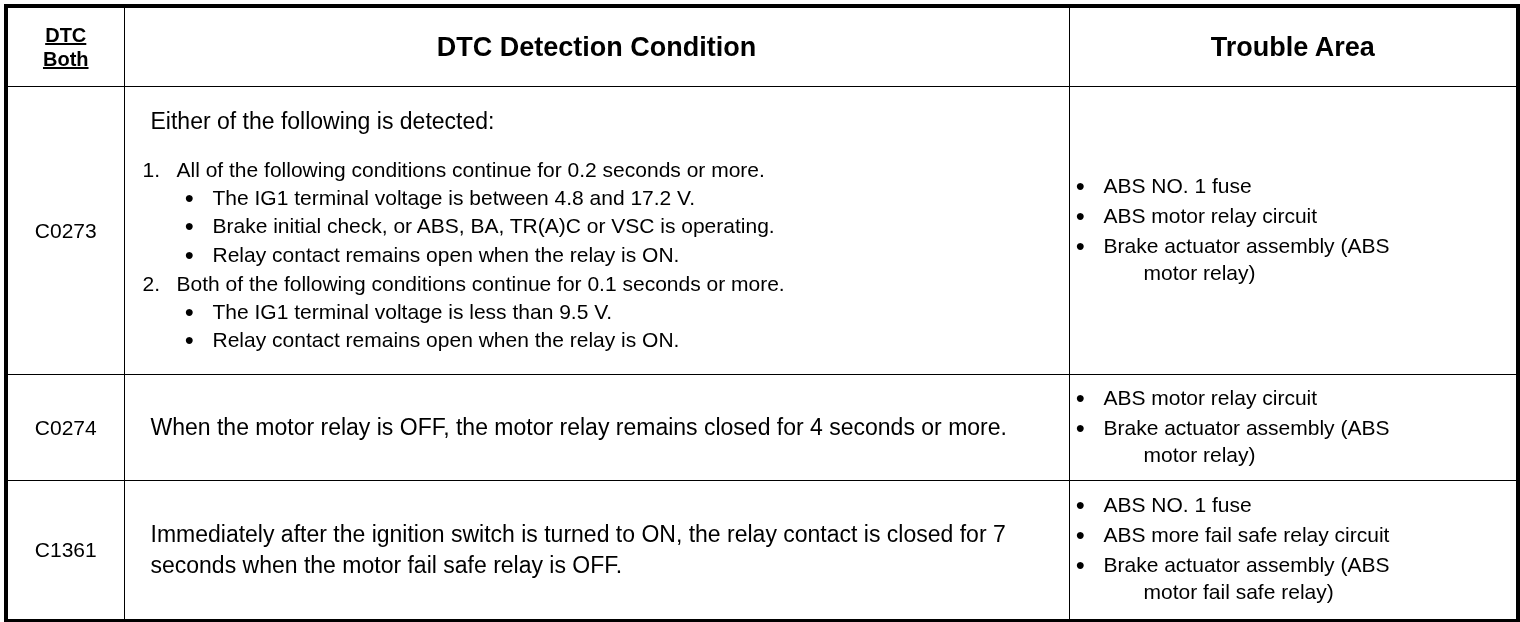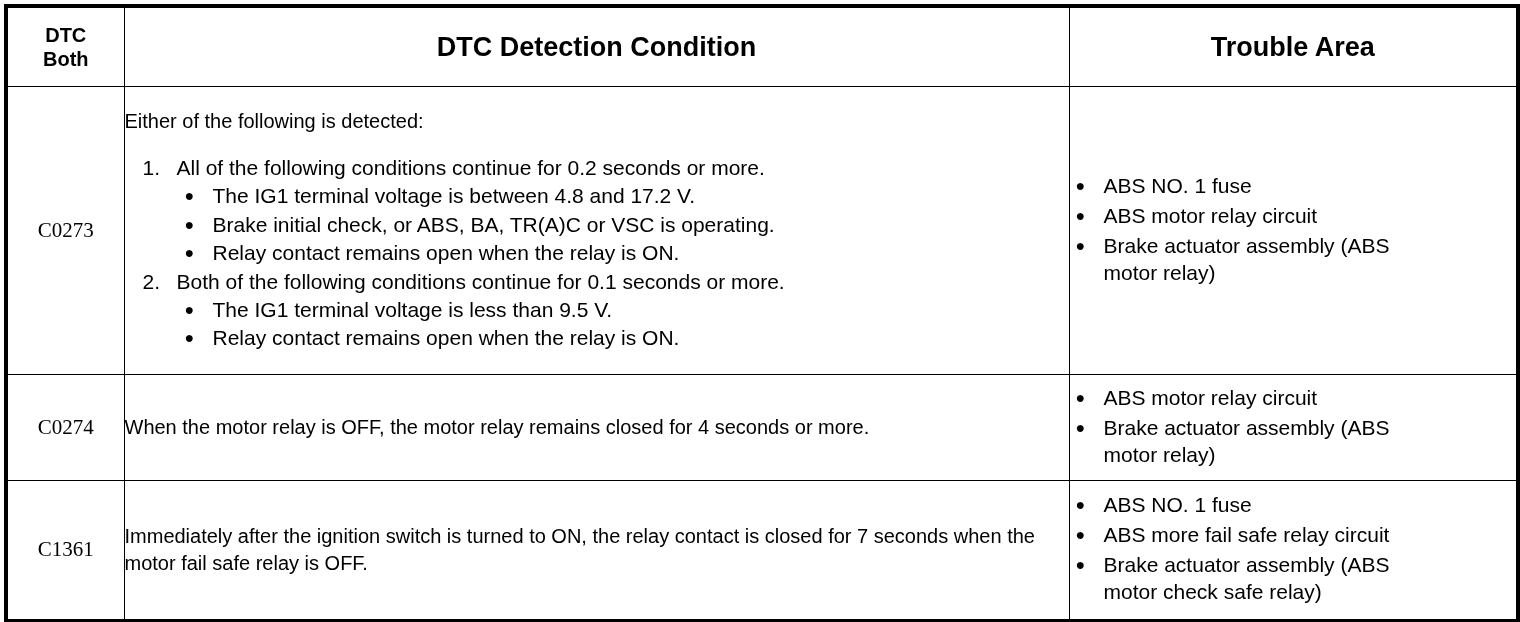--- a/index.html
+++ b/index.html
@@ -54,31 +54,31 @@
     font-weight: bold;
     font-size: 27px;
     text-align: center;
     line-height: 1.22;
     height: 78px;
     padding: 4px 6px;
   }
   thead th.code-head {
     font-size: 20px;
     line-height: 1.22;
+    text-decoration: underline;
   }
 
   
   tbody td {
     font-size: 21px;
     line-height: 1.33;
   }
   td.code-cell {
     text-align: center;
     font-size: 21px;
-    font-family: Liberation Serif, serif;
   }
   td.cond-cell {
     text-align: left;
     padding: 10px 10px 10px 10px;
     vertical-align: top;
   }
   td.cond-cell.mid {
     vertical-align: middle;
     padding-top: 6px;
     padding-bottom: 6px;
@@ -91,22 +91,23 @@
   }
 
   
   tr.row-0 { height: 288px; }
   tr.row-1 { height: 106px; }
   tr.row-2 { height: 140px; }
 
   
   .lead {
     margin: 0 0 0 0;
-    font-size: 20px;
+    font-size: 23px;
     line-height: 1.32;
+    padding-left: 26px;
   }
   .spacer-line { height: 20px; }
 
   ol.numlist {
     list-style: none;
     margin: 0;
     padding: 0;
   }
   ol.numlist > li {
     position: relative;
@@ -158,20 +159,21 @@
   }
   ul.area-list > li > .dot {
     position: absolute;
     left: 6px;
     top: 0;
     font-size: 16px;
     line-height: 1.78;
   }
   ul.area-list > li .cont {
     display: block;
+    margin-left: 40px;
   }
 </style>
 </head>
 <body>
 
 <div class="page">
 
   <table class="dtc-table">
     <colgroup>
       <col class="c-code">
@@ -282,21 +284,21 @@
               <span class="dot">●</span>
               <span>ABS NO. 1 fuse</span>
             </li>
             <li>
               <span class="dot">●</span>
               <span>ABS more fail safe relay circuit</span>
             </li>
             <li>
               <span class="dot">●</span>
               <span>Brake actuator assembly (ABS</span>
-              <span class="cont">motor check safe relay)</span>
+              <span class="cont">motor fail safe relay)</span>
             </li>
           </ul>
         </td>
       </tr>
 
     </tbody>
   </table>
 
 </div>
 

